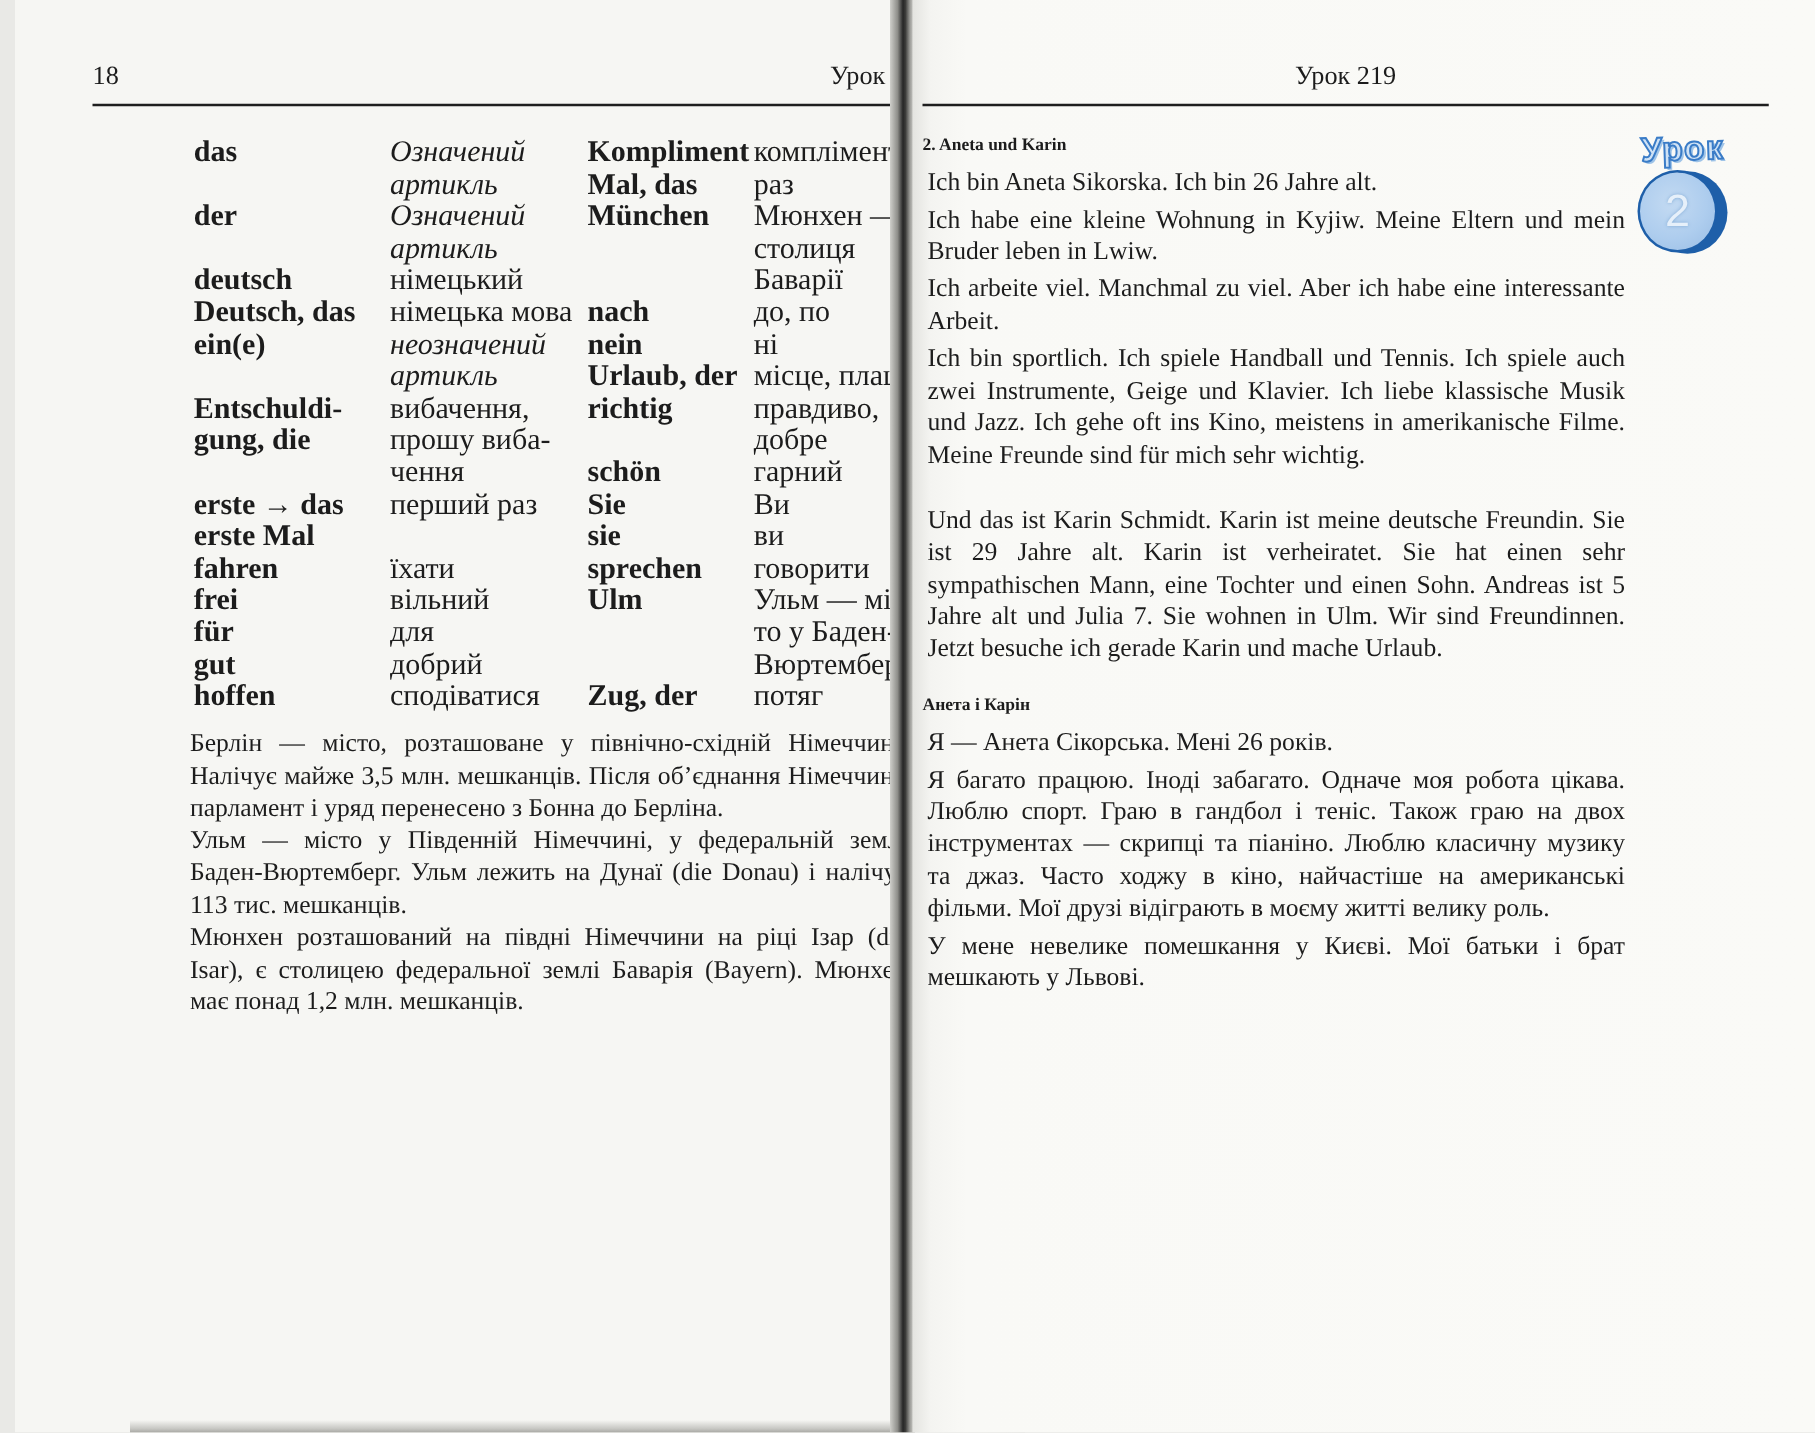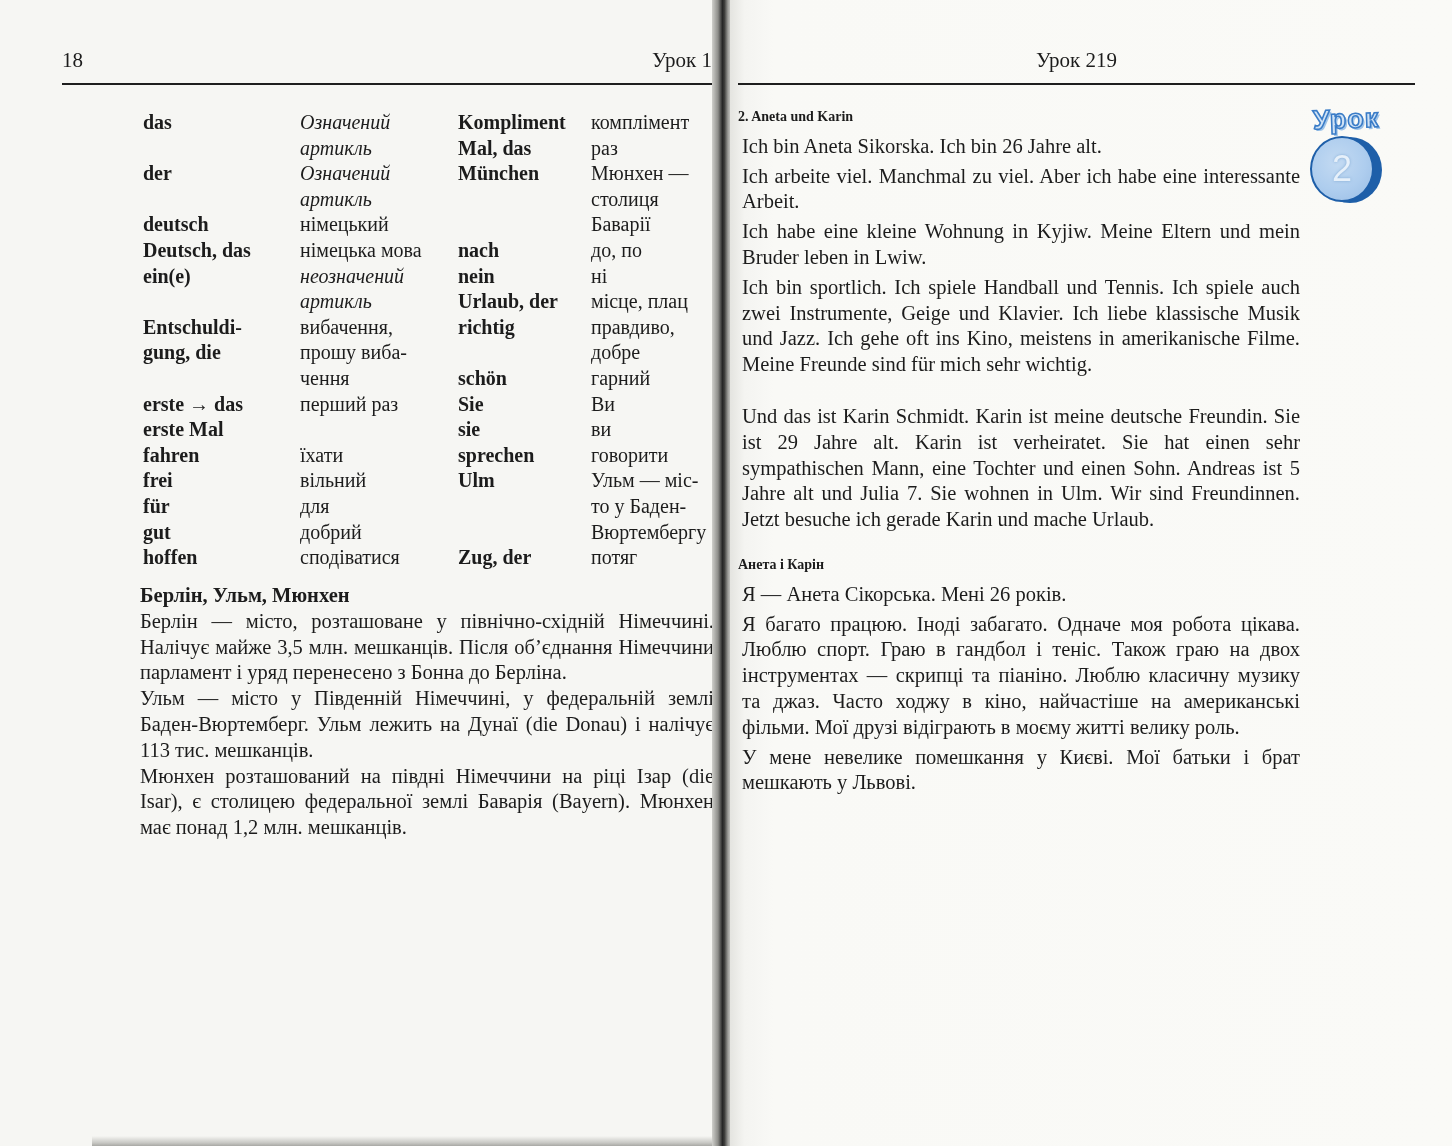--- a/index.html
+++ b/index.html
@@ -13,21 +13,21 @@
   }
   .book {
     position: relative;
     width: 1452px; height: 1146px;
     overflow: hidden;
   }
   .page {
     position: absolute; top: 0; height: 1146px;
   }
   .page-left {
-    left: 0; width: 808px;
+    left: 12px; width: 808px;
     background: linear-gradient(to right, #f6f6f3 0%, #f6f6f3 90%, #eaeae6 97%, #d8d8d4 100%);
     padding-left: 24px;
   }
   .page-right {
     left: 730px; width: 722px;
     background: linear-gradient(to right, #e4e4e0 0%, #f4f4f1 2%, #f9f9f6 6%, #fafaf7 100%);
   }
   .gutter {
     position: absolute; top: 0; left: 712px; width: 20px; height: 1146px;
     background: linear-gradient(to right, #cfcfcb 0%, #8e8e8a 30%, #262626 52%, #3c3c3a 62%, #9d9d99 80%, #e0e0dc 100%);
@@ -46,21 +46,21 @@
     border-bottom: 2px solid #1e1e1e;
   }
   .page-left .page-header { left: 62px; width: 650px; }
   .page-right .page-header { left: 8px; width: 677px; justify-content: center; }
 
   
   .vocab-grid {
     position: absolute; top: 110px; left: 143px; width: 567px;
     display: grid;
     grid-template-columns: 157px 158px 133px 1fr;
-    font-size: 20px;
+    font-size: 24px;
     line-height: 25.6px;
   }
   .vocab-grid .c-de { font-weight: bold; }
   .vocab-grid .c-uk { font-weight: normal; }
   .vocab-grid .it { font-style: italic; }
 
   
   .city-section {
     position: absolute; top: 583px; left: 140px; width: 574px;
     font-size: 20.5px; line-height: 25.8px;
@@ -195,21 +195,20 @@
         <div class="c-uk">добрий</div>
         <div class="c-de"></div>
         <div class="c-uk">Вюртембергу</div>
         <div class="c-de">hoffen</div>
         <div class="c-uk">сподіватися</div>
         <div class="c-de">Zug, der</div>
         <div class="c-uk">потяг</div>
       </div>
 
     <div class="city-section">
-      <h3>Берлін, Ульм, Мюнхен</h3>
       <div id="cityParas">
           <p>Берлін — місто, розташоване у північно-східній Німеччині. Налічує майже 3,5 млн. мешканців. Після об’єднання Німеччини парламент і уряд перенесено з Бонна до Берліна.</p>
           <p>Ульм — місто у Південній Німеччині, у федеральній землі Баден-Вюртемберг. Ульм лежить на Дунаї (die Donau) і налічує 113 тис. мешканців.</p>
           <p>Мюнхен розташований на півдні Німеччини на ріці Ізар (die Isar), є столицею федеральної землі Баварія (Bayern). Мюнхен має понад 1,2 млн. мешканців.</p>
         </div>
     </div>
 
     <div class="bottom-edge"></div>
   </section>
 
@@ -228,22 +227,22 @@
         <div class="badge-disc-front">
           <span class="badge-number">2</span>
         </div>
       </div>
     </div>
 
     <div class="text-block block-german">
       <h3>2. Aneta und Karin</h3>
       <div id="germanParas">
           <p>Ich bin Aneta Sikorska. Ich bin 26 Jahre alt.</p>
+          <p>Ich habe eine kleine Wohnung in Kyjiw. Meine Eltern und mein Bruder leben in Lwiw.</p>
           <p>Ich arbeite viel. Manchmal zu viel. Aber ich habe eine interessante Arbeit.</p>
-          <p>Ich habe eine kleine Wohnung in Kyjiw. Meine Eltern und mein Bruder leben in Lwiw.</p>
           <p>Ich bin sportlich. Ich spiele Handball und Tennis. Ich spiele auch zwei Instrumente, Geige und Klavier. Ich liebe klassische Musik und Jazz. Ich gehe oft ins Kino, meistens in amerikanische Filme. Meine Freunde sind für mich sehr wichtig.</p>
           <p class="gap">Und das ist Karin Schmidt. Karin ist meine deutsche Freundin. Sie ist 29 Jahre alt. Karin ist verheiratet. Sie hat einen sehr sympathischen Mann, eine Tochter und einen Sohn. Andreas ist 5 Jahre alt und Julia 7. Sie wohnen in Ulm. Wir sind Freundinnen. Jetzt besuche ich gerade Karin und mache Urlaub.</p>
         </div>
     </div>
 
     <div class="text-block block-ukrainian">
       <h3>Анета і Карін</h3>
       <div id="ukrainianParas">
           <p>Я — Анета Сікорська. Мені 26 років.</p>
           <p>Я багато працюю. Іноді забагато. Одначе моя робота цікава. Люблю спорт. Граю в гандбол і теніс. Також граю на двох інструментах — скрипці та піаніно. Люблю класичну музику та джаз. Часто ходжу в кіно, найчастіше на американські фільми. Мої друзі відіграють в моєму житті велику роль.</p>

